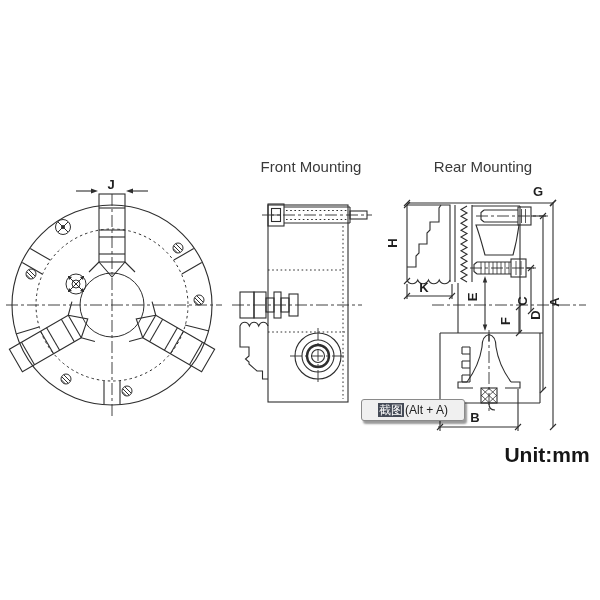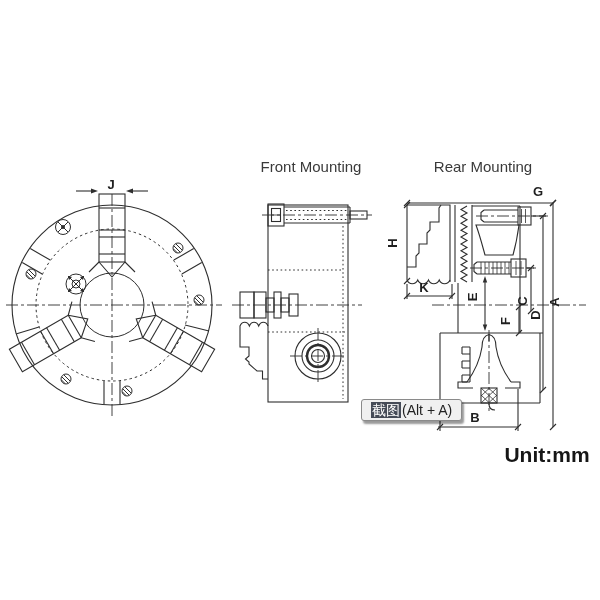--- a/index.html
+++ b/index.html
@@ -5,21 +5,21 @@
   html,body{margin:0;padding:0;background:#fff;}
   #stage{position:relative;width:600px;height:600px;background:#ffffff;overflow:hidden;
          font-family:"Liberation Sans",sans-serif;}
   svg{position:absolute;left:0;top:0;}
   svg text{font-family:"Liberation Sans",sans-serif;fill:#242424;stroke:none;}
   .ttl{font-size:15px;fill:#3a3a3a;}
   .dim{font-size:13px;font-weight:600;fill:#1f1f1f;}
   .unit{font-size:21px;font-weight:600;fill:#161616;}
   #tooltip{position:absolute;left:361px;top:399px;height:16px;
            background:#f0f0f0;border:1px solid #8a8a8a;border-radius:3px;
-           padding:2px 9px;font-size:14px;line-height:16px;white-space:nowrap;
+           padding:2px 16px;font-size:12px;line-height:16px;white-space:nowrap;
            box-shadow:2px 3px 2px rgba(0,0,0,0.40);color:#222;text-align:right;}
   #tooltip .hl{background:#454b57;color:#ffffff;padding:0 1px;margin-right:1px;}
 </style>
 </head>
 <body>
 
 <div id="stage">
 
 <svg width="600" height="600" viewBox="0 0 600 600">
 <g stroke="#2e2e2e" fill="none" stroke-width="1.1" stroke-linecap="butt" stroke-linejoin="miter">

